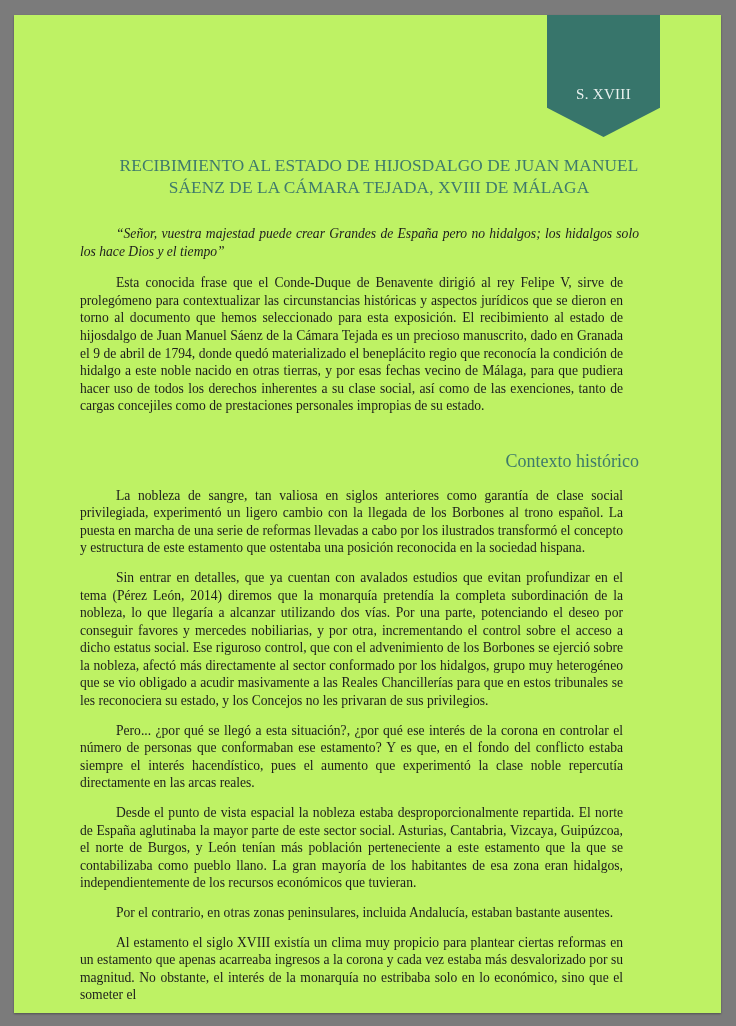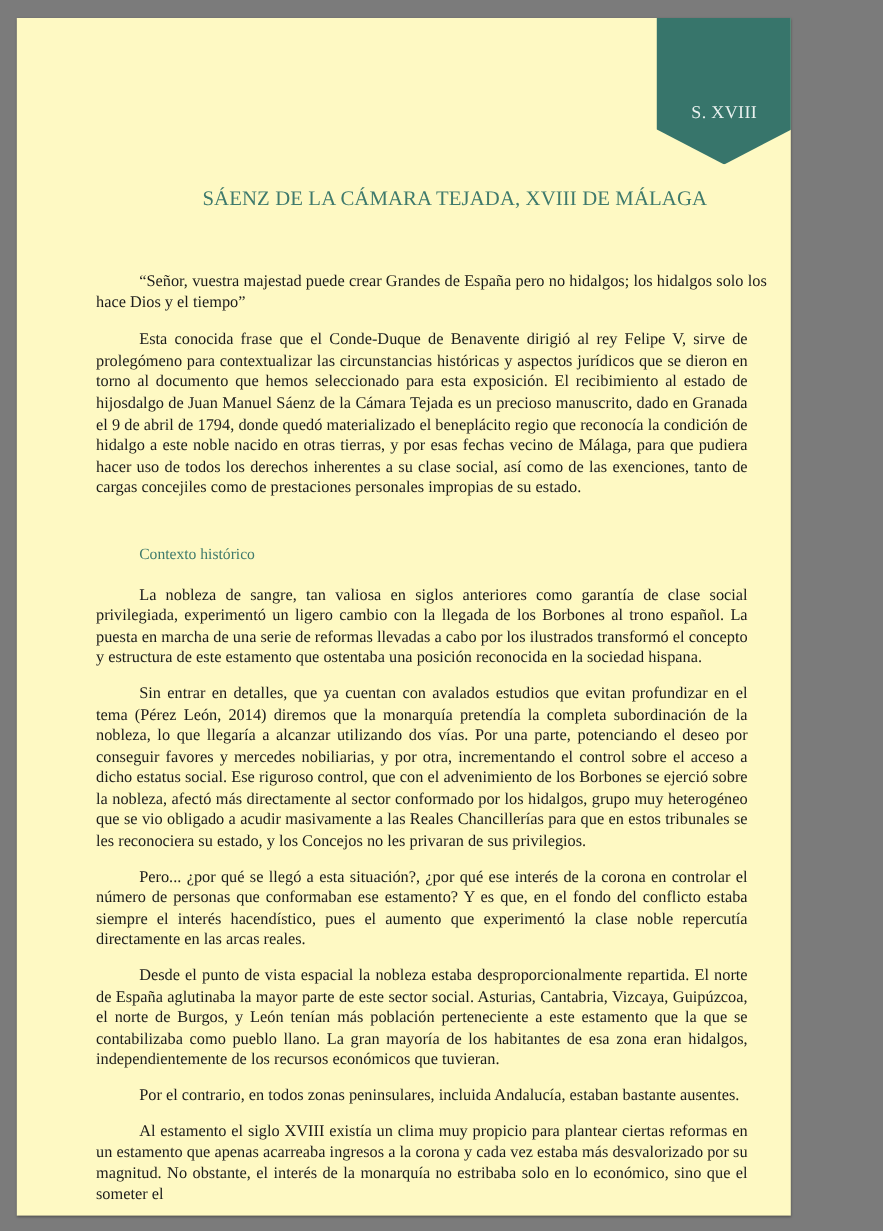--- a/index.html
+++ b/index.html
@@ -7,23 +7,23 @@
       padding: 0;
       width: 736px;
       height: 1026px;
       background: #7b7b7b;
       overflow: hidden;
     }
     .page {
       position: absolute;
       left: 14px;
       top: 15px;
-      width: 645px;
+      width: 707px;
       height: 998px;
-      background: #fef9c3;
+      background: #bef264;
       box-shadow: 0 1px 2px rgba(0,0,0,0.35);
       overflow: hidden;
     }
     .banner {
       position: absolute;
       left: 533px;
       top: 0;
       width: 113px;
       height: 122px;
       background: #37756b;
@@ -57,51 +57,53 @@
       left: 66px;
       top: 210px;
       width: 559px;
       font-family: "Liberation Serif", serif;
       color: #1c1c1c;
       font-size: 13.6px;
       line-height: 17.6px;
       text-align: justify;
     }
     .quote {
+      font-style: italic;
       text-indent: 36px;
       margin: 0 0 14px 0;
     }
     .para {
       text-indent: 36px;
       margin: 0 16px 12px 0;
     }
     .section-heading {
       color: #3f7a6c;
-      font-size: 13px;
+      font-size: 18px;
       margin: 38px 0 16px 36px;
       text-indent: 0;
-      text-align: left;
+      text-align: right;
     }
   </style>
 </head>
 <body>
 
 <div class="page">
   <div class="banner">
     <div class="banner-label">S. XVIII</div>
   </div>
 
   <div class="title">
+    <div>RECIBIMIENTO AL ESTADO DE HIJOSDALGO DE JUAN MANUEL</div>
     <div>SÁENZ DE LA CÁMARA TEJADA, XVIII DE MÁLAGA</div>
   </div>
 
   <div class="content">
     <p class="quote">“Señor, vuestra majestad puede crear Grandes de España pero no hidalgos; los hidalgos solo los hace Dios y el tiempo”</p>
     <p class="para">Esta conocida frase que el Conde-Duque de Benavente dirigió al rey Felipe V, sirve de prolegómeno para contextualizar las circunstancias históricas y aspectos jurídicos que se dieron en torno al documento que hemos seleccionado para esta exposición. El recibimiento al estado de hijosdalgo de Juan Manuel Sáenz de la Cámara Tejada es un precioso manuscrito, dado en Granada el 9 de abril de 1794, donde quedó materializado el beneplácito regio que reconocía la condición de hidalgo a  este noble nacido en otras tierras, y por esas fechas vecino de Málaga, para que pudiera hacer uso de todos los derechos inherentes a su clase social, así como de las exenciones, tanto de cargas concejiles como de prestaciones personales impropias de su estado.</p>
     <h2 class="section-heading" style="font-weight:normal;">Contexto histórico</h2>
     <p class="para">La nobleza de sangre, tan valiosa en siglos anteriores como garantía de clase social privilegiada, experimentó un ligero cambio con la  llegada de los Borbones al trono español. La puesta en marcha de una serie de reformas llevadas a cabo por los ilustrados transformó el concepto y estructura de este estamento que ostentaba una posición reconocida en la sociedad hispana.</p>
     <p class="para">Sin entrar en detalles, que ya cuentan con avalados estudios que evitan profundizar en el tema (Pérez León, 2014) diremos que la monarquía pretendía la completa subordinación de la nobleza, lo que llegaría a alcanzar utilizando dos vías. Por una parte, potenciando el deseo por conseguir favores y mercedes nobiliarias, y por otra, incrementando el control sobre el acceso a dicho estatus social. Ese riguroso control, que con el advenimiento de los Borbones se ejerció sobre la nobleza, afectó más directamente al sector conformado por los hidalgos, grupo muy heterogéneo que se vio obligado a acudir masivamente a las Reales Chancillerías para que en estos tribunales se les reconociera su estado, y los Concejos no les privaran de sus privilegios.</p>
     <p class="para">Pero... ¿por qué se llegó a esta situación?, ¿por qué ese interés de la corona en controlar el número de personas que conformaban ese estamento? Y es que, en el fondo del conflicto estaba siempre el interés hacendístico, pues el aumento que experimentó la clase noble repercutía directamente en las arcas reales.</p>
     <p class="para">Desde el punto de vista espacial la nobleza estaba desproporcionalmente repartida. El norte de España aglutinaba la mayor parte de este sector social. Asturias, Cantabria, Vizcaya, Guipúzcoa, el norte de Burgos, y León tenían más población perteneciente a este estamento que la que se contabilizaba como pueblo llano. La gran mayoría de los habitantes de esa zona eran hidalgos, independientemente de los recursos económicos que tuvieran.</p>
-    <p class="para">Por el contrario, en todos zonas peninsulares, incluida Andalucía, estaban bastante ausentes.</p>
+    <p class="para">Por el contrario, en otras zonas peninsulares, incluida Andalucía, estaban bastante ausentes.</p>
     <p class="para">Al estamento el siglo XVIII existía un clima muy propicio para plantear ciertas reformas en un estamento que apenas acarreaba ingresos a la corona y cada vez estaba más desvalorizado por su magnitud. No obstante, el interés de la monarquía no estribaba solo en lo económico, sino que el someter el</p>
   </div>
 </div>
 
 </body></html>

